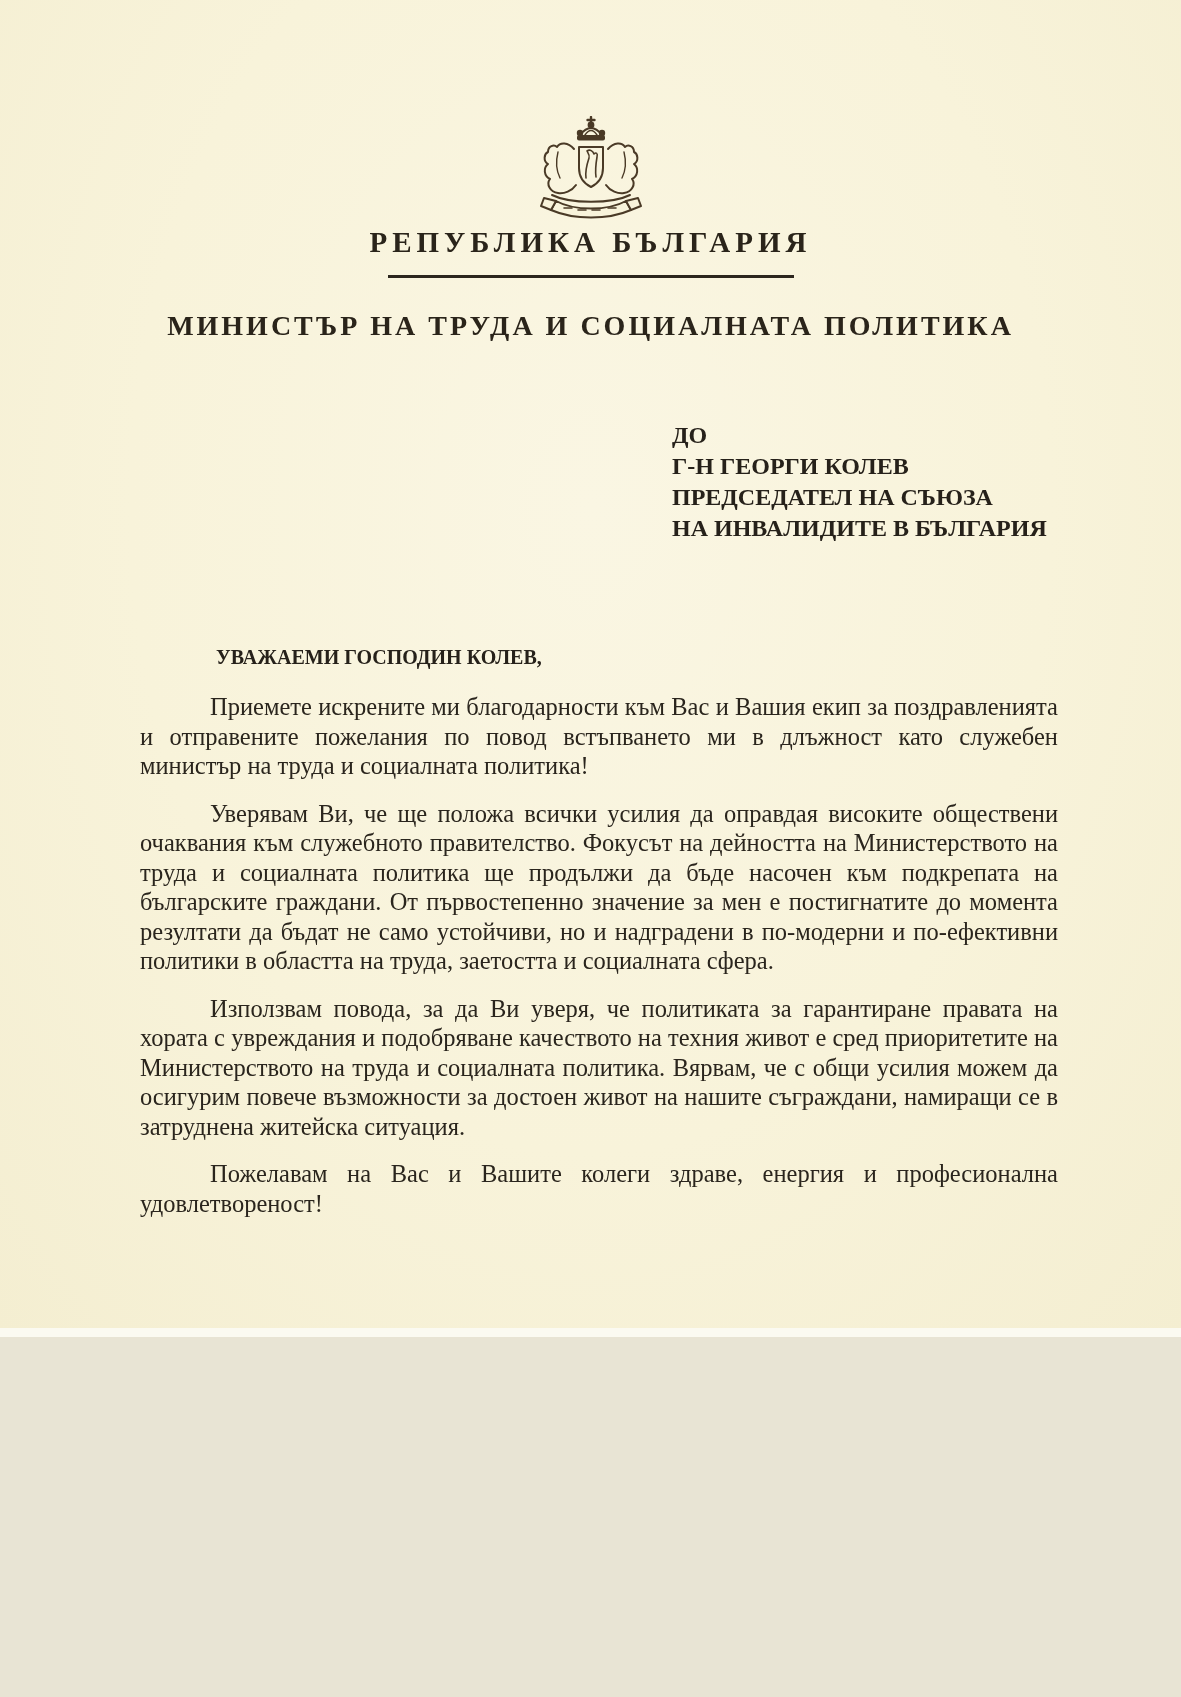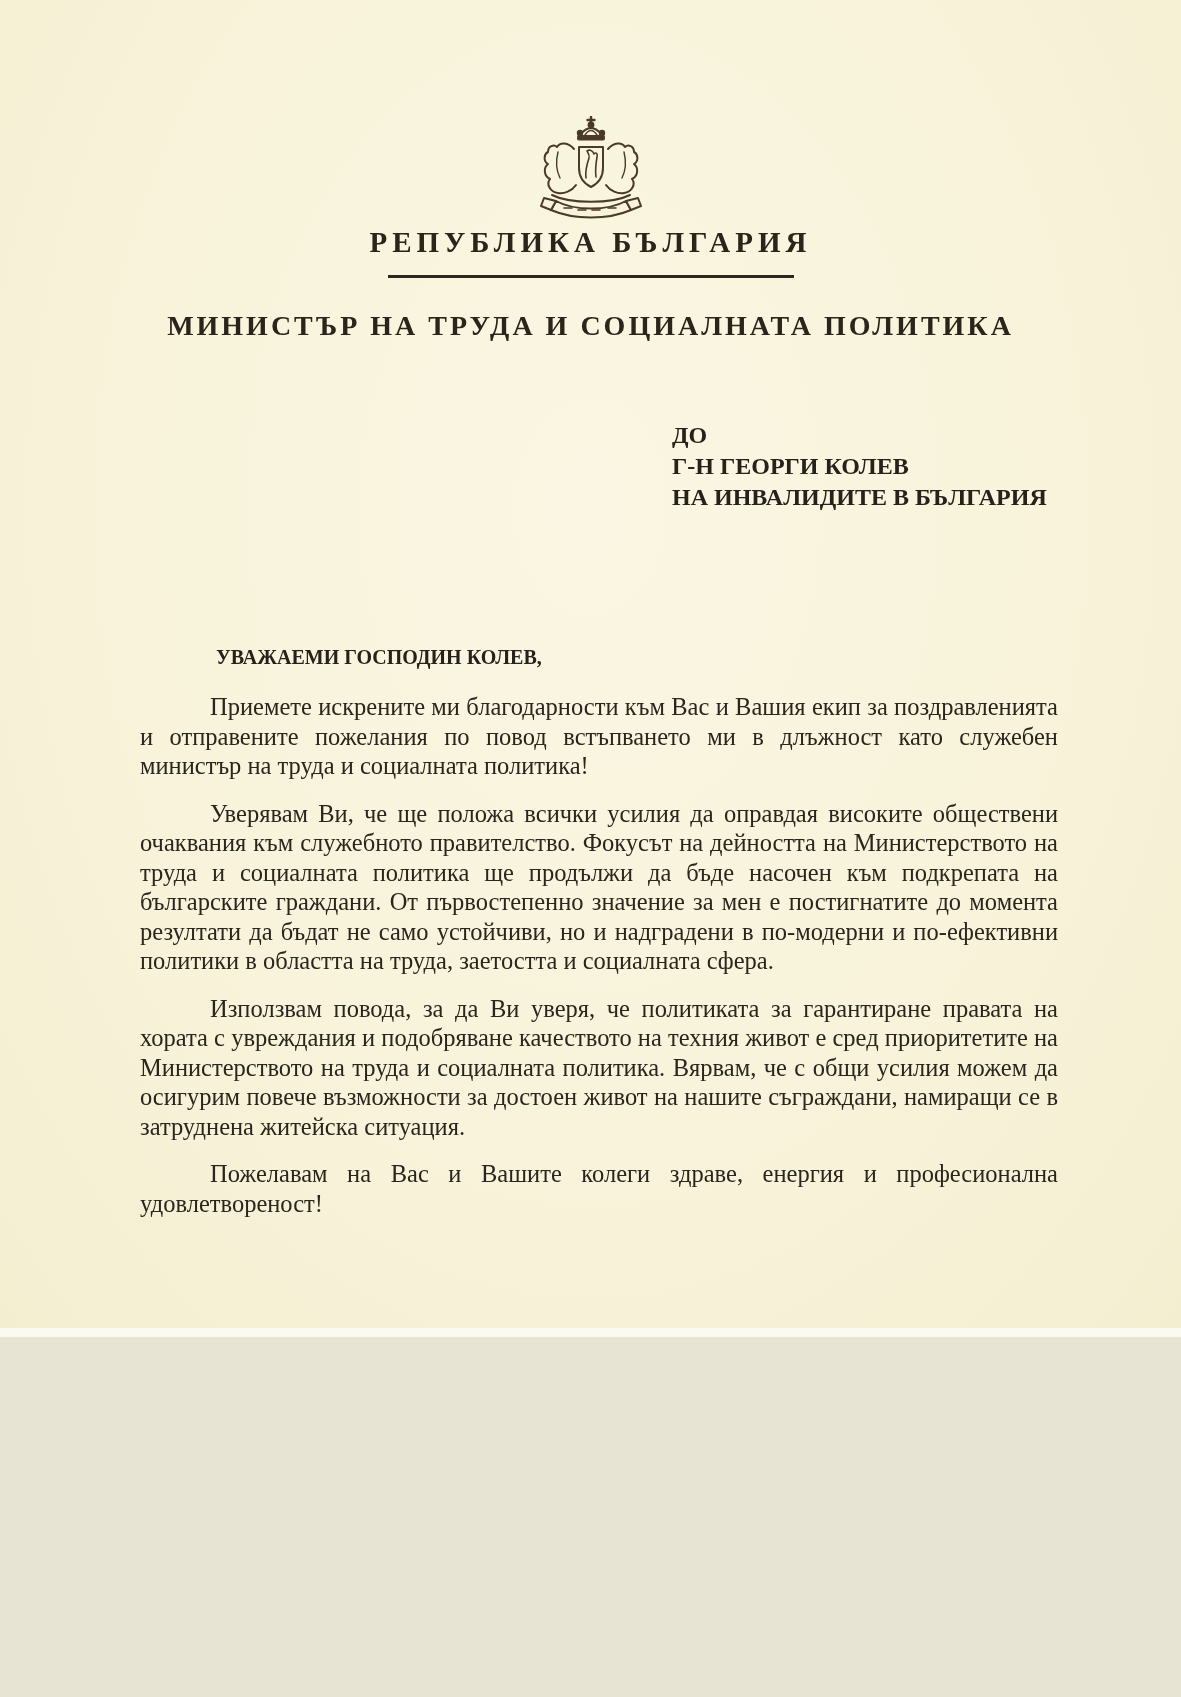--- a/index.html
+++ b/index.html
@@ -173,20 +173,21 @@
     </svg>
   </div>
 
   <div class="republic-title">РЕПУБЛИКА БЪЛГАРИЯ</div>
   <div class="header-rule"></div>
   <div class="minister-title">МИНИСТЪР НА ТРУДА И СОЦИАЛНАТА ПОЛИТИКА</div>
 
   <div class="recipient">
     <div>ДО</div>
     <div>Г-Н ГЕОРГИ КОЛЕВ</div>
+    <div>ПРЕДСЕДАТЕЛ НА СЪЮЗА</div>
     <div>НА ИНВАЛИДИТЕ В БЪЛГАРИЯ</div>
   </div>
 
   <div class="salutation">УВАЖАЕМИ ГОСПОДИН КОЛЕВ,</div>
 
   <div class="body-text">
     <p>Приемете искрените ми благодарности към Вас и Вашия екип за поздравленията и отправените пожелания по повод встъпването ми в длъжност като служебен министър на труда и социалната политика!</p>
     <p>Уверявам Ви, че ще положа всички усилия да оправдая високите обществени очаквания към служебното правителство. Фокусът на дейността на Министерството на труда и социалната политика ще продължи да бъде насочен към подкрепата на българските граждани. От първостепенно значение за мен е постигнатите до момента резултати да бъдат не само устойчиви, но и надградени в по-модерни и по-ефективни политики в областта на труда, заетостта и социалната сфера.</p>
     <p>Използвам повода, за да Ви уверя, че политиката за гарантиране правата на хората с увреждания и подобряване качеството на техния живот е сред приоритетите на Министерството на труда и социалната политика. Вярвам, че с общи усилия можем да осигурим повече възможности за достоен живот на нашите съграждани, намиращи се в затруднена житейска ситуация.</p>
     <p>Пожелавам на Вас и Вашите колеги здраве, енергия и професионална удовлетвореност!</p>

